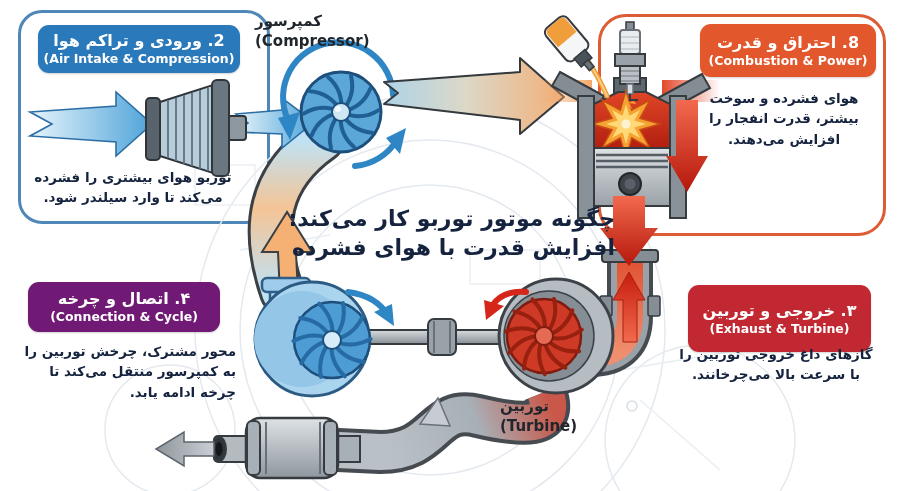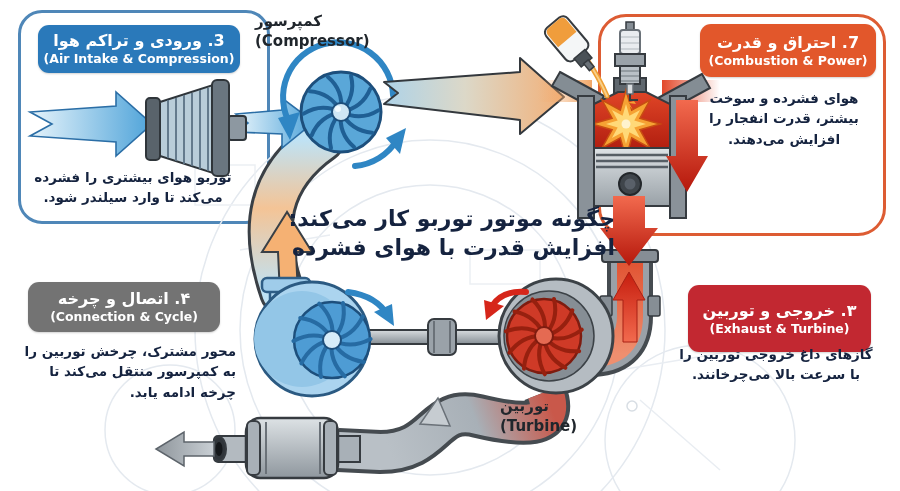--- a/index.html
+++ b/index.html
@@ -9,21 +9,21 @@
   .card{position:absolute;border-radius:24px;background:transparent;z-index:1;}
   .card-blue{border:3px solid #4f87b8;}
   .card-orange{border:3px solid #dd5c33;border-radius:28px;}
   
   .pill{position:absolute;z-index:3;border-radius:11px;color:#ffffff;text-align:center;
         display:flex;flex-direction:column;justify-content:center;line-height:1.25;
         box-shadow:0 1px 2px rgba(0,0,0,.18);}
   .pill-blue{background:#2a79ba;}
   .pill-orange{background:#e2572b;}
   .pill-red{background:#c22831;}
-  .pill-gray{background:#737373;}
+  .pill-gray{background:#701a75;}
   .pill-fa{font-size:16px;font-weight:bold;}
   .pill-en{font-size:12.5px;font-weight:bold;direction:ltr;}
   
   .caption{position:absolute;z-index:3;color:#15233f;font-size:13.5px;font-weight:bold;
            line-height:1.5;text-align:center;direction:rtl;}
   .caption.right{text-align:right;}
   .part-label{position:absolute;z-index:3;color:#20262c;font-weight:bold;font-size:15px;
               line-height:1.3;text-align:left;}
   .part-label .en{direction:ltr;}
   .main-title{position:absolute;z-index:3;color:#15233f;font-size:22px;font-weight:bold;
@@ -285,32 +285,32 @@
         </g>
       <circle cx="544" cy="336" r="9" fill="#e56a52" stroke="#7e1c10" stroke-width="2"></circle>
     </g>
     <g>
       <path d="M526,292 Q502,290 492,306" fill="none" stroke="#d6261a" stroke-width="6" stroke-linecap="round"></path>
       <polygon points="486,320 484,300 504,306" fill="#d6261a"></polygon>
     </g>
   </svg>
 
   <div class="pill pill-blue" style="left:38px;top:25px;width:202px;height:48px;">
-    <div class="pill-fa">3. ورودی و تراکم هوا</div>
+    <div class="pill-fa">2. ورودی و تراکم هوا</div>
     <div class="pill-en">(Air Intake &amp; Compression)</div>
   </div>
   <div class="caption" style="left:30px;top:167px;width:206px;">توربو هوای بیشتری را فشرده می‌کند تا وارد سیلندر شود.</div>
 
   <div class="part-label" style="left:255px;top:12px;width:170px;">
     <div>کمپرسور</div>
     <div class="en">(Compressor)</div>
   </div>
 
   <div class="pill pill-orange" style="left:700px;top:24px;width:176px;height:53px;">
-    <div class="pill-fa">7. احتراق و قدرت</div>
+    <div class="pill-fa">8. احتراق و قدرت</div>
     <div class="pill-en">(Combustion &amp; Power)</div>
   </div>
   <div class="caption right" style="left:688px;top:88px;width:192px;text-align:center;">هوای فشرده و سوخت بیشتر، قدرت انفجار را افزایش می‌دهند.</div>
 
   <div class="main-title" style="left:285px;top:204px;width:330px;">
     <div>چگونه موتور توربو کار می‌کند:</div>
     <div>افزایش قدرت با هوای فشرده</div>
   </div>
 
   <div class="pill pill-gray" style="left:28px;top:282px;width:192px;height:50px;">

